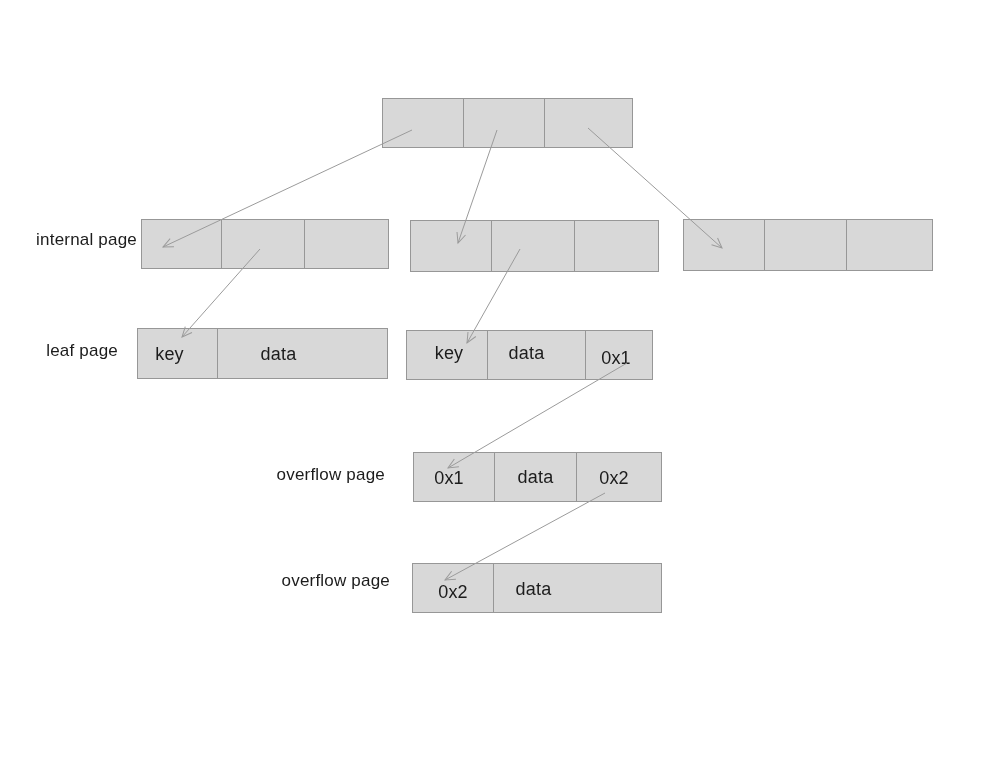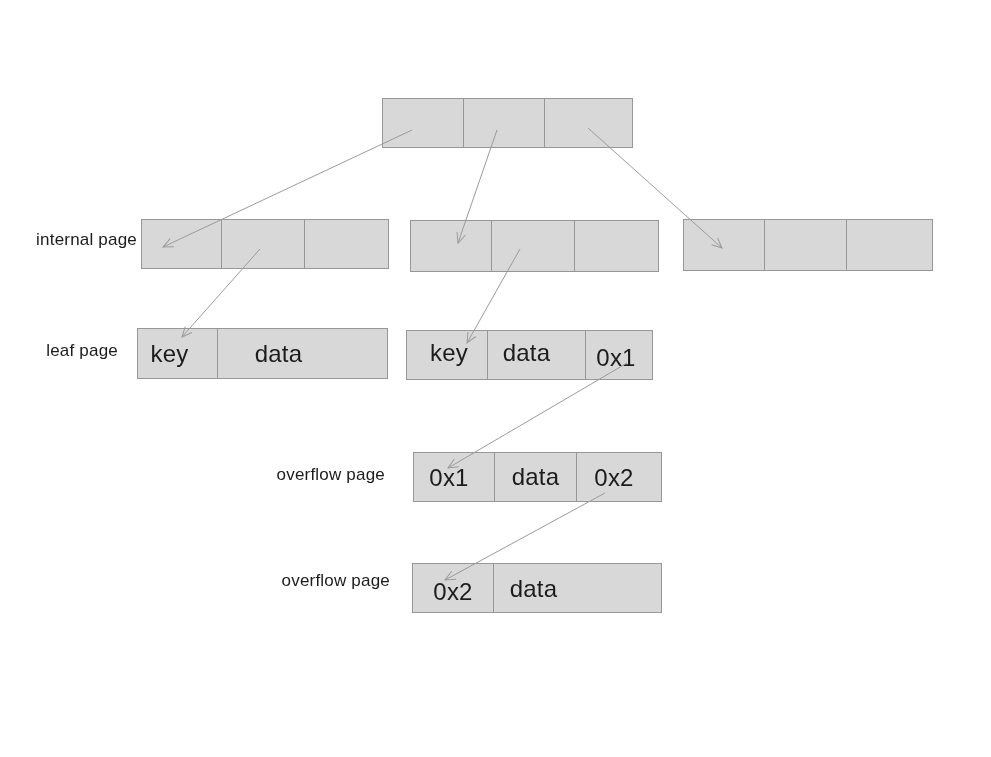--- a/index.html
+++ b/index.html
@@ -29,21 +29,21 @@
     box-sizing: border-box;
     height: 100%;
   }
   .cell + .cell {
     border-left: 1px solid #979797;
   }
   .cell span {
     position: absolute;
     left: 50%;
     top: 50%;
-    font-size: 24px;
+    font-size: 18px;
     color: #1c1c1c;
     white-space: nowrap;
     letter-spacing: 0.2px;
   }
   .row-label {
     position: absolute;
     transform: translateY(-50%);
     text-align: right;
     font-size: 17px;
     color: #1c1c1c;

